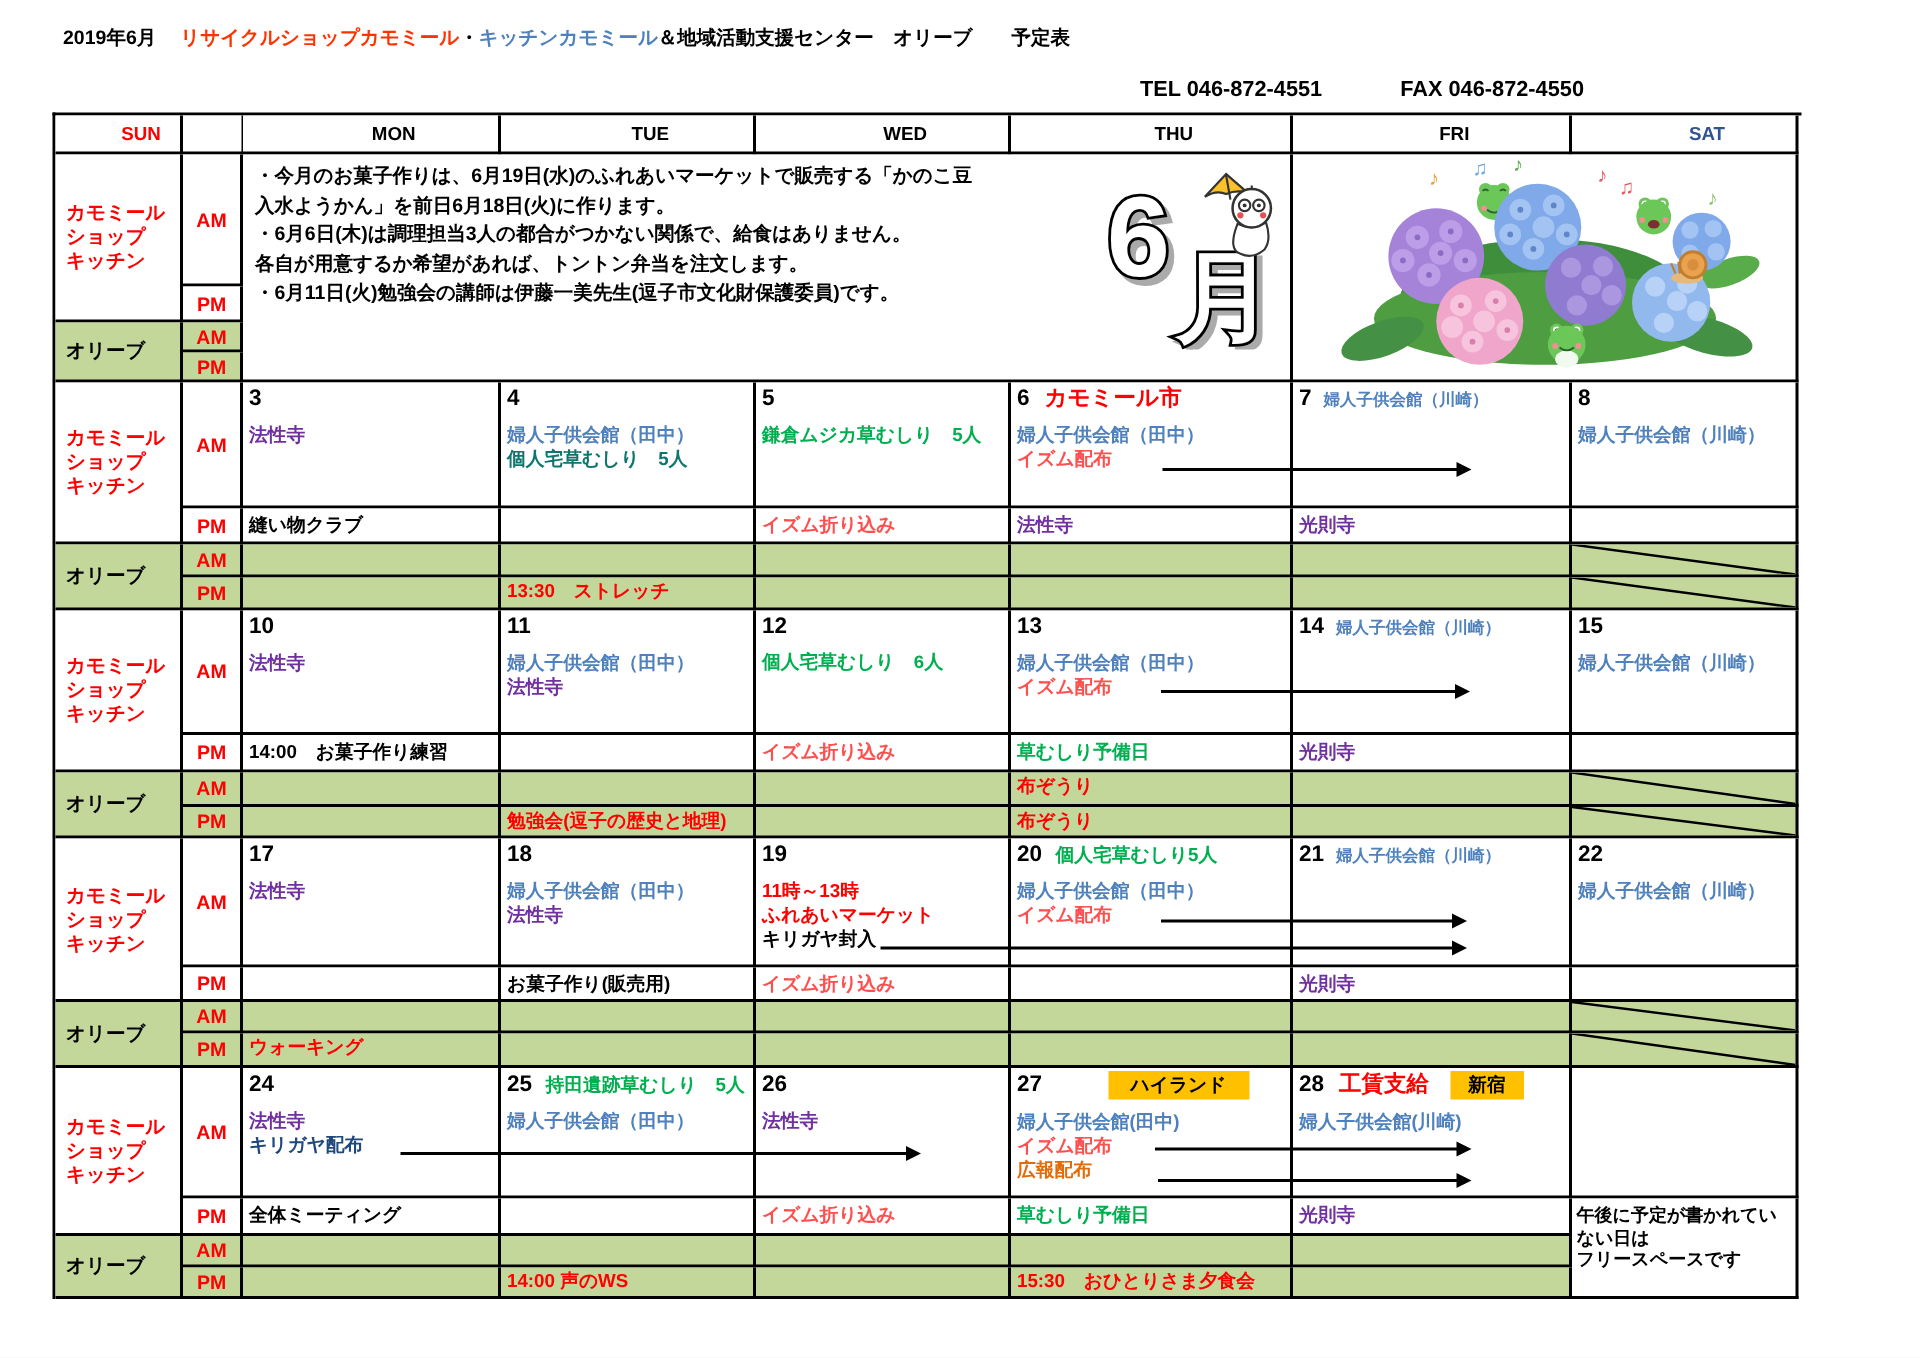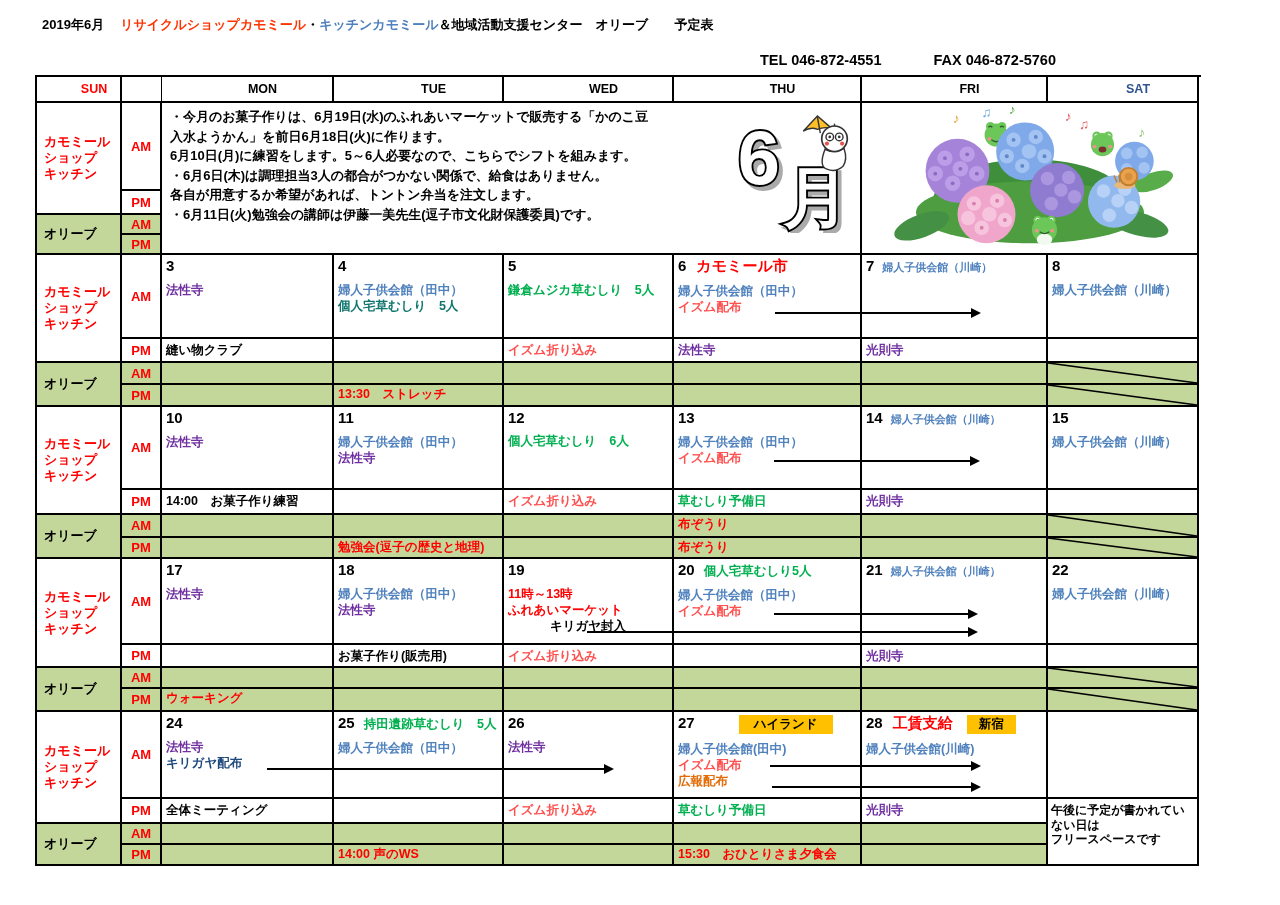--- a/index.html
+++ b/index.html
@@ -62,21 +62,21 @@
 <body>
 
 <div class="page">
 
   <div class="titlebar">
     <span class="ty">2019年6月</span><span style="color: rgb(255, 51, 0);">リサイクルショップカモミール</span><span>・</span><span style="color: rgb(79, 129, 189);">キッチンカモミール</span><span>＆地域活動支援センター　オリーブ　　予定表</span>
   </div>
 
   <div class="contact">
     <span>TEL 046-872-4551</span>
-    <span>FAX 046-872-5760</span>
+    <span>FAX 046-872-4550</span>
   </div>
 
   <div class="tbl">
 
     <div class="grid8 hdr">
       <div class="c hd" style="color: rgb(255, 0, 0);">SUN</div>
       <div class="c hd"></div>
       <div class="c hd">MON</div>
       <div class="c hd">TUE</div>
       <div class="c hd">WED</div>
@@ -94,21 +94,20 @@
       <div class="c ap" style="grid-area:1/2/2/3">AM</div>
       <div class="c ap" style="grid-area:2/2/3/3">PM</div>
       <div class="c olbl g" style="grid-area:3/1/5/2">オリーブ</div>
       <div class="c ap g" style="grid-area:3/2/4/3">AM</div>
       <div class="c ap g" style="grid-area:4/2/5/3">PM</div>
 
       <div class="c" style="grid-area:1/3/5/7">
         <div class="notes">
           <span class="nl">・今月のお菓子作りは、6月19日(水)のふれあいマーケットで販売する「かのこ豆</span>
           <span class="nl">入水ようかん」を前日6月18日(火)に作ります。</span>
-          <span class="nl">6月10日(月)に練習をします。5～6人必要なので、こちらでシフトを組みます。</span>
           <span class="nl">・6月6日(木)は調理担当3人の都合がつかない関係で、給食はありません。</span>
           <span class="nl">各自が用意するか希望があれば、トントン弁当を注文します。</span>
           <span class="nl">・6月11日(火)勉強会の講師は伊藤一美先生(逗子市文化財保護委員)です。</span>
         </div>
         <svg class="june" width="128" height="122" viewBox="0 0 135 122">
           <text x="8" y="78" font-size="80" fill="#aaaaaa" stroke="#aaaaaa" stroke-width="4">6</text>
           <text x="56" y="116" font-size="70" fill="#aaaaaa" stroke="#aaaaaa" stroke-width="4">月</text>
           <text x="4" y="74" font-size="80" fill="#ffffff" stroke="#000000" stroke-width="4" paint-order="stroke">6</text>
           <text x="52" y="112" font-size="70" fill="#ffffff" stroke="#000000" stroke-width="4" paint-order="stroke">月</text>
           <g>
@@ -512,21 +511,21 @@
       <div class="c g" style="grid-area:3/4/4/5"></div>
       <div class="c g" style="grid-area:4/4/5/5"></div>
 
       <div class="c" style="grid-area:1/5/2/6">
         <div class="dr">
             <span class="dt">19</span>
           </div>
         <div class="ent">
           <span class="e" style="color: rgb(255, 0, 0);">11時～13時</span>
           <span class="e" style="color: rgb(255, 0, 0);">ふれあいマーケット</span>
-          <span class="e" style="color: rgb(0, 0, 0); text-align: center;">キリガヤ封入</span>
+          <span class="e" style="color: rgb(0, 0, 0);">キリガヤ封入</span>
         </div>
       </div>
       <div class="c pmc" style="grid-area:2/5/3/6">
           <span class="e" style="color: rgb(255, 80, 80);">イズム折り込み</span>
         </div>
       <div class="c g" style="grid-area:3/5/4/6"></div>
       <div class="c g" style="grid-area:4/5/5/6"></div>
 
       <div class="c" style="grid-area:1/6/2/7">
         <div class="dr">

